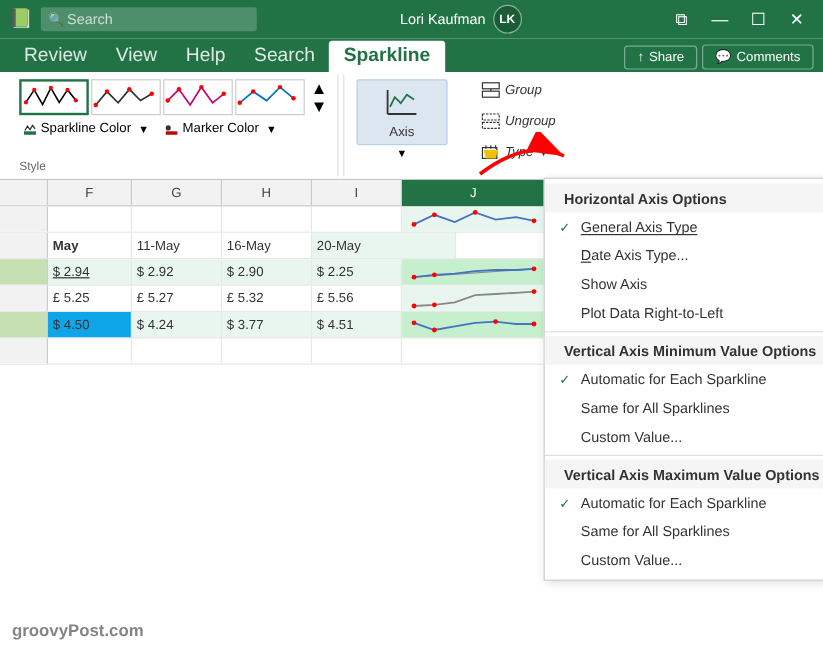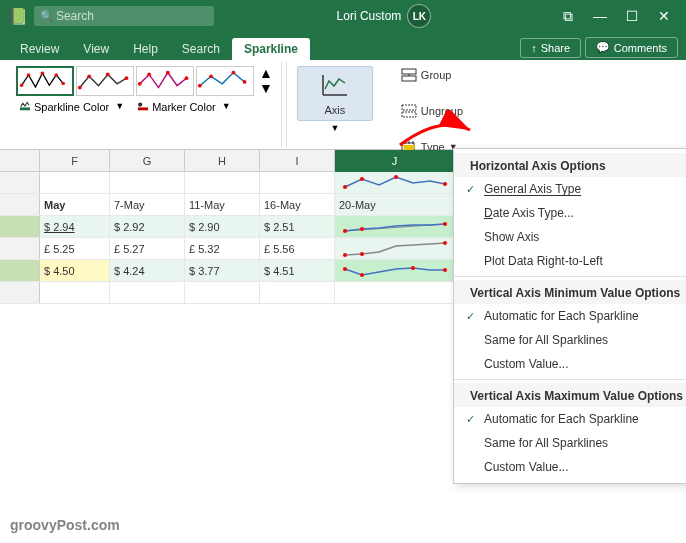--- a/index.html
+++ b/index.html
@@ -78,21 +78,21 @@
     
     .ribbon-tabs {
       height: 28px;
       background: #217346;
       display: flex;
       align-items: flex-end;
       padding: 0 8px;
     }
     .ribbon-tab {
       padding: 4px 12px;
-      font-size: 12px;
+      font-size: 16px;
       color: rgba(255,255,255,0.85);
       cursor: pointer;
       border-radius: 3px 3px 0 0;
     }
     .ribbon-tab.active {
       background: #fff;
       color: #217346;
       font-weight: 600;
     }
 
@@ -130,21 +130,21 @@
       align-items: center;
       justify-content: center;
       cursor: pointer;
       font-size: 10px;
       position: relative;
     }
     .swatch.selected { border: 2px solid #217346; }
     .swatch svg { width: 100%; height: 100%; }
     .color-btn {
       display: flex;
-      align-items: flex-start;
+      align-items: flex-end;
       gap: 4px;
       font-size: 11px;
       cursor: pointer;
       padding: 1px 4px;
     }
     .color-dot {
       width: 10px;
       height: 10px;
       display: flex;
       align-items: center;
@@ -155,22 +155,23 @@
     .right-section {
       display: flex;
       flex-direction: column;
       align-items: flex-start;
       padding: 4px 8px 2px;
       min-width: 120px;
     }
     .right-btns {
       display: flex;
       flex-direction: column;
-      gap: 18px;
+      gap: 8px;
       margin-bottom: 2px;
+      font-style: italic;
     }
     .right-btn {
       display: flex;
       align-items: center;
       gap: 4px;
       font-size: 11px;
       padding: 2px 6px;
       cursor: pointer;
       color: #333;
     }
@@ -327,21 +328,21 @@
 
 <div class="title-bar">
   <div class="title-bar-left">
     <span style="font-size:16px;">📗</span>
     <div style="position:relative; display:flex; align-items:center;">
       <span style="position:absolute; left:6px; color:rgba(255,255,255,0.7); font-size:11px;">🔍</span>
       <input class="title-bar-search" style="padding-left: 22px;" placeholder="Search">
     </div>
   </div>
   <div class="title-bar-user">
-    <span>Lori Custom</span>
+    <span>Lori Kaufman</span>
     <div class="user-avatar">LK</div>
   </div>
   <div class="title-bar-controls">
     <button class="title-btn" title="Restore Down">⧉</button>
     <button class="title-btn">—</button>
     <button class="title-btn">☐</button>
     <button class="title-btn close">✕</button>
   </div>
 </div>
 
@@ -431,20 +432,21 @@
         <div class="color-dot">
           <svg width="14" height="12" viewBox="0 0 14 12">
               <rect x="0" y="8" width="14" height="4" fill="#c00000"></rect>
               <circle cx="3" cy="4" r="3" fill="#333"></circle>
             </svg>
         </div>
         <span>Marker Color</span>
         <span style="font-size:9px; margin-left:2px;">▼</span>
       </div>
     </div>
+    <div class="ribbon-section-label">Style</div>
   </div>
 
   <div class="axis-section">
     <div class="axis-btn">
       <div class="axis-btn-icon">
         <svg width="32" height="28" viewBox="0 0 32 28">
           <line x1="4" y1="24" x2="4" y2="4" stroke="#333" stroke-width="1.5"></line>
           <line x1="4" y1="24" x2="28" y2="24" stroke="#333" stroke-width="1.5"></line>
           <polyline points="6,18 10,10 15,15 20,8 26,12" fill="none" stroke="#217346" stroke-width="1.5"></polyline>
         </svg>
@@ -510,32 +512,31 @@
         <circle cx="22" cy="6" r="2" fill="red"></circle>
         <circle cx="56" cy="4" r="2" fill="red"></circle>
         <circle cx="105" cy="11" r="2" fill="red"></circle>
       </svg>
     </div>
   </div>
 
   <div class="sheet-row">
     <div class="row-header"></div>
     <div class="cell w70" style="font-weight:bold; color:#333;">May</div>
-    <div class="cell w75">7-May</div>
     <div class="cell w75">11-May</div>
     <div class="cell w75">16-May</div>
     <div class="cell w120 selected-col">20-May</div>
   </div>
 
   <div class="sheet-row" style="background:#e9f5ef;">
     <div class="row-header" style="background:#c6e0b4;"></div>
     <div class="cell w70" style="background:#e9f5ef;text-decoration:underline;">$ 2.94</div>
     <div class="cell w75" style="background:#e9f5ef;">$ 2.92</div>
     <div class="cell w75" style="background:#e9f5ef;">$ 2.90</div>
-    <div class="cell w75" style="background:#e9f5ef;">$ 2.51</div>
+    <div class="cell w75" style="background:#e9f5ef;">$ 2.25</div>
     <div class="cell w120 selected-col cell-sparkline" style="background:#c6efce;">
       <svg width="110" height="20" viewBox="0 0 110 20">
         <line x1="5" y1="14" x2="105" y2="7" stroke="#888" stroke-width="1"></line>
         <polyline points="5,14 22,12 39,11 56,9 73,8 90,8 105,7" fill="none" stroke="#4472C4" stroke-width="1.5"></polyline>
         <circle cx="5" cy="14" r="2" fill="red"></circle>
         <circle cx="22" cy="12" r="2" fill="red"></circle>
         <circle cx="105" cy="7" r="2" fill="red"></circle>
       </svg>
     </div>
   </div>
@@ -551,21 +552,21 @@
         <polyline points="5,16 22,15 39,13 56,7 73,6 90,5 105,4" fill="none" stroke="#888" stroke-width="1.5"></polyline>
         <circle cx="5" cy="16" r="2" fill="red"></circle>
         <circle cx="22" cy="15" r="2" fill="red"></circle>
         <circle cx="105" cy="4" r="2" fill="red"></circle>
       </svg>
     </div>
   </div>
 
   <div class="sheet-row" style="background:#e9f5ef;">
     <div class="row-header" style="background:#c6e0b4;"></div>
-    <div class="cell w70" style="background:#fef9c3;">$ 4.50</div>
+    <div class="cell w70" style="background:#0ea5e9;">$ 4.50</div>
     <div class="cell w75" style="background:#e9f5ef;">$ 4.24</div>
     <div class="cell w75" style="background:#e9f5ef;">$ 3.77</div>
     <div class="cell w75" style="background:#e9f5ef;">$ 4.51</div>
     <div class="cell w120 selected-col cell-sparkline" style="background:#c6efce;">
       <svg width="110" height="20" viewBox="0 0 110 20">
         <polyline points="5,8 22,14 39,11 56,8 73,7 90,9 105,9" fill="none" stroke="#4472C4" stroke-width="1.5"></polyline>
         <circle cx="5" cy="8" r="2" fill="red"></circle>
         <circle cx="22" cy="14" r="2" fill="red"></circle>
         <circle cx="73" cy="7" r="2" fill="red"></circle>
         <circle cx="105" cy="9" r="2" fill="red"></circle>

